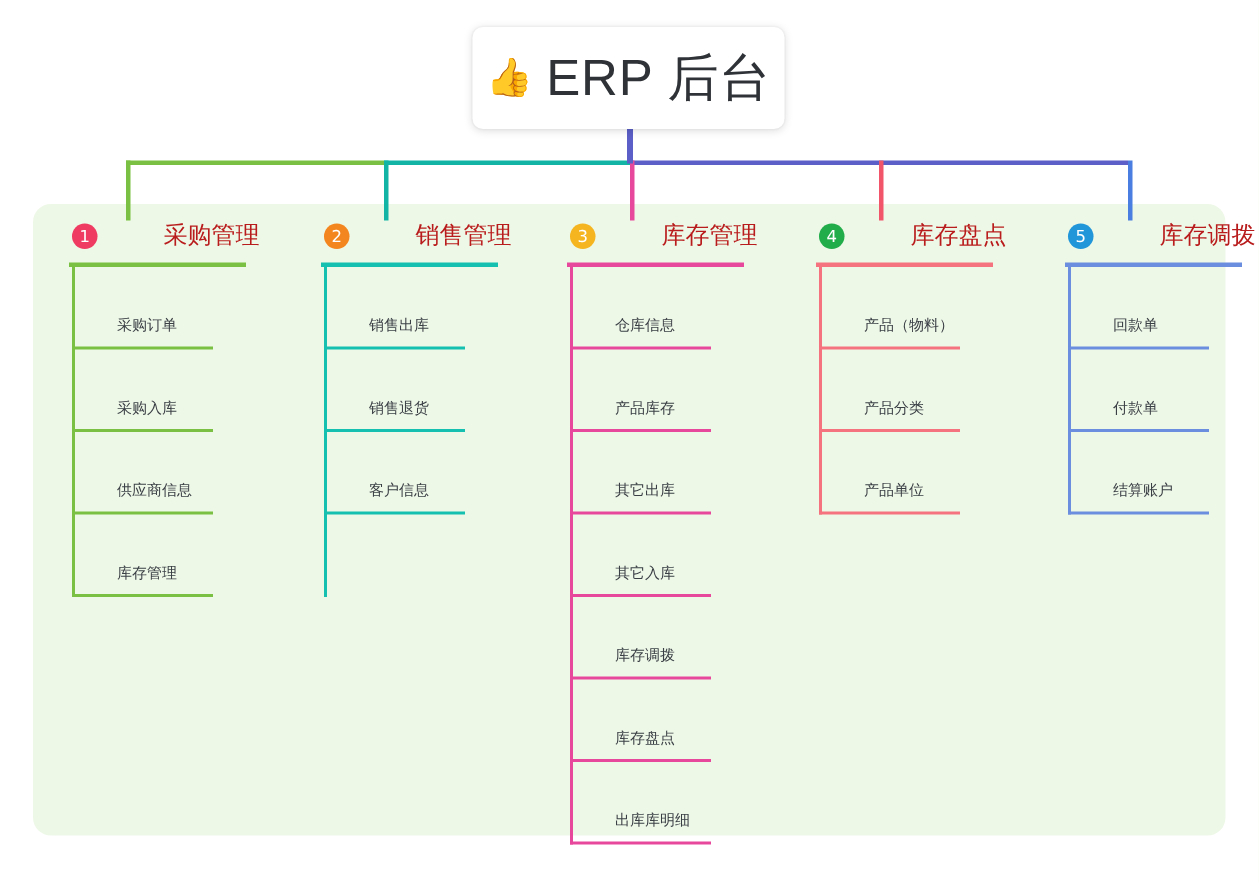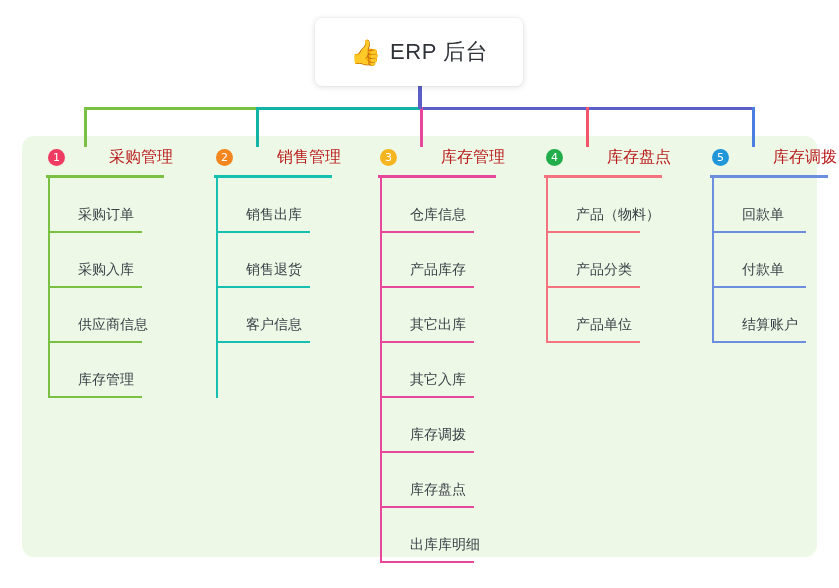--- a/index.html
+++ b/index.html
@@ -35,21 +35,21 @@
     gap: 9px;
     z-index: 6;
   }
   .title-emoji {
     font-size: 25px;
     line-height: 1;
     display: inline-block;
     color: #f2b33d;
   }
   .title-text {
-    font-size: 22px;
+    font-size: 34px;
     color: #2f3338;
     letter-spacing: 0.5px;
     white-space: nowrap;
   }
 
   
   .canvas {
     position: absolute;
     left: 22px;
     top: 136px;
@@ -135,21 +135,21 @@
     width: 2px;
   }
   .item {
     position: relative;
     height: 55px;
   }
   .item-label {
     position: absolute;
     left: 30px;
     bottom: 9px;
-    font-size: 14px;
+    font-size: 10px;
     color: #3a3f45;
     white-space: nowrap;
     text-align: right;
   }
   .item-rule {
     position: absolute;
     left: 0px;
     bottom: 0;
     width: 94px;
     height: 2px;

